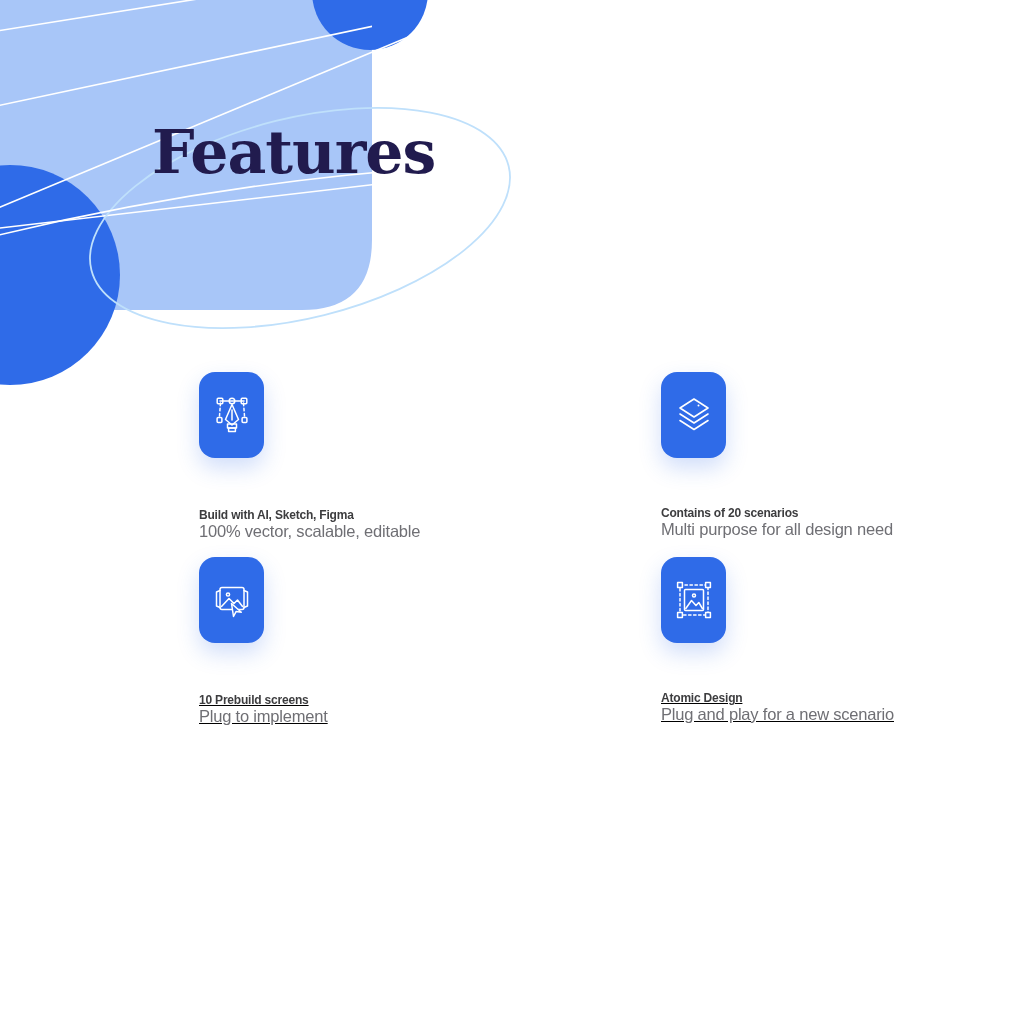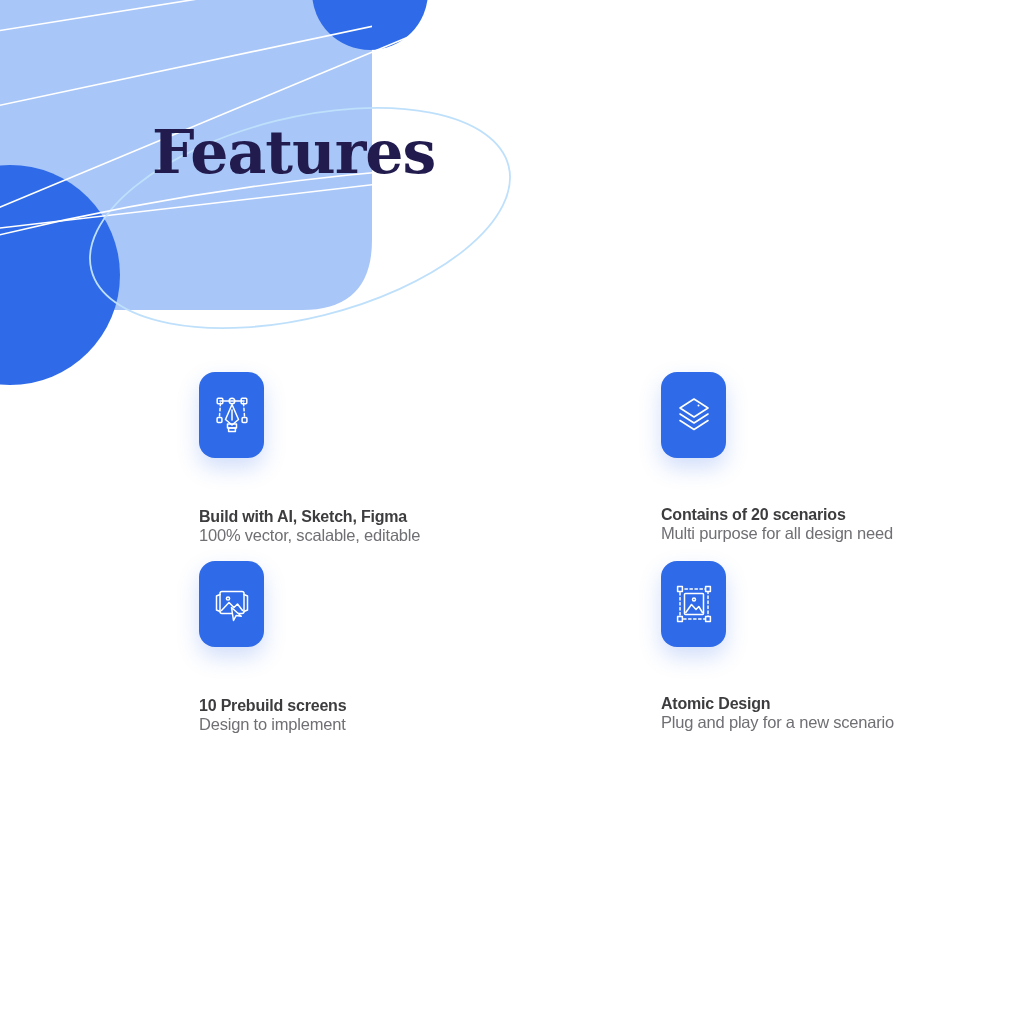--- a/index.html
+++ b/index.html
@@ -47,36 +47,36 @@
     display:grid;
     grid-template-columns:462px 462px;
     column-gap:0px;
     row-gap:0px;
     padding-left:199px;
   }
   .feature {
     width:420px;
     padding-top:20px;
   }
-  .feature.row2 { padding-top:16px; }
+  .feature.row2 { padding-top:16px;text-decoration:underline; }
 
   .icon-tile {
     width:65px; height:86px;
     border-radius:16px;
     background:#2f6be8;
     display:flex;
     align-items:center;
     justify-content:center;
     box-shadow:0 10px 22px rgba(47,107,232,0.22);
   }
   .icon-tile svg { display:block; }
 
   .feature-title {
     margin-top:50px;
-    font-size:16px;
+    font-size:12px;
     font-weight:700;
     color:#3d3d3f;
     letter-spacing:-0.2px;
   }
   .feature-desc {
     font-size:16.5px;
     font-weight:400;
     color:#6f6f74;
     letter-spacing:-0.2px;
   }
@@ -173,21 +173,21 @@
 
             <rect x="10" y="8.5" width="24" height="22" rx="2"></rect>
             <circle cx="18" cy="15.5" r="1.6"></circle>
             <path d="M 11.5 27.5 L 19 19.5 L 24 24.5 L 27.5 21 L 32.5 27.5"></path>
 
             <path d="M 21.5 24.5 L 23.5 37.5 L 26.2 32.4 L 31.3 33.2 Z" fill="#2f6be8"></path>
           </svg>
         </span>
       </div>
       <div class="feature-title">10 Prebuild screens</div>
-      <div class="feature-desc">Design to implement</div>
+      <div class="feature-desc">Plug to implement</div>
     </div>
 
     <div class="feature row2 col-right">
       <div class="icon-tile">
         <span>
           <svg width="42" height="42" viewBox="0 0 42 42" fill="none" stroke="#ffffff" stroke-width="1.5" stroke-linecap="round" stroke-linejoin="round">
 
             <rect x="7" y="6" width="28" height="30" stroke-dasharray="2.4 2.6"></rect>
 
             <rect x="4.6" y="3.6" width="4.8" height="4.8" fill="#2f6be8"></rect>

